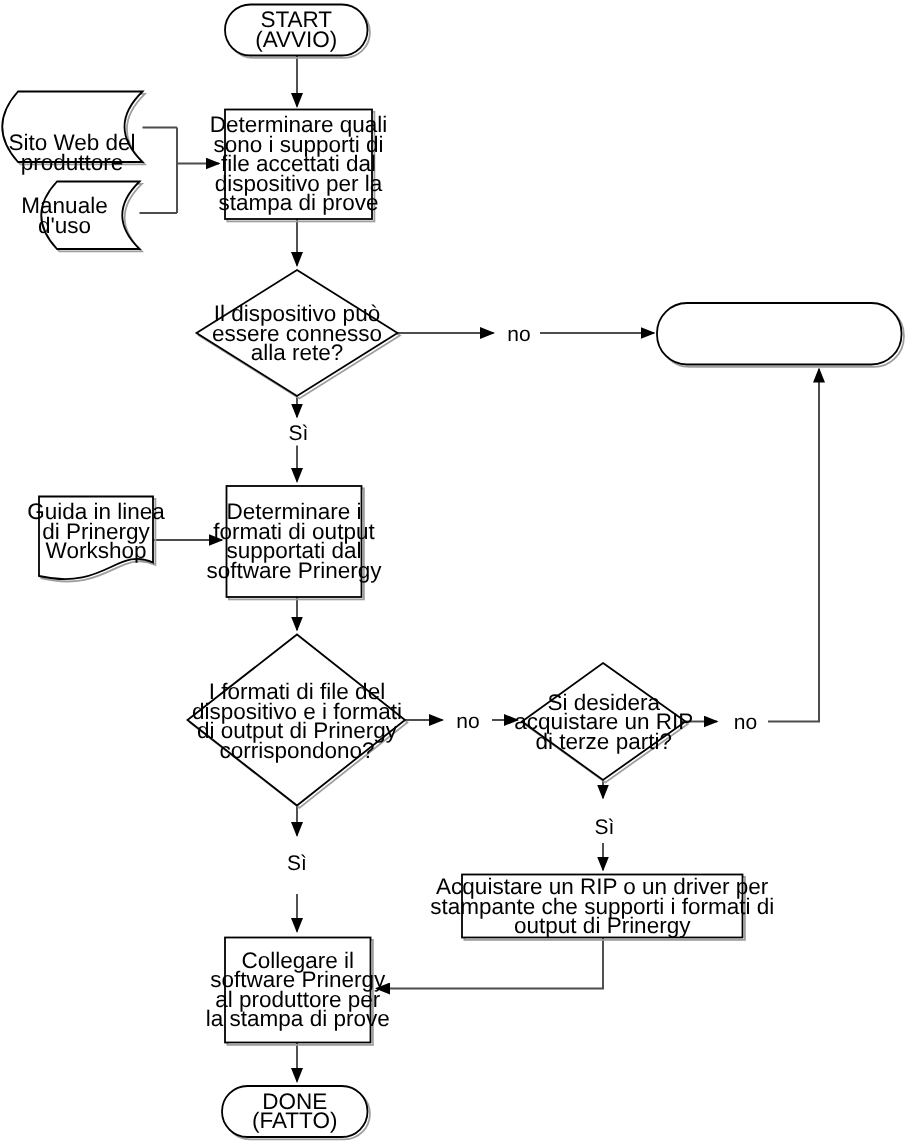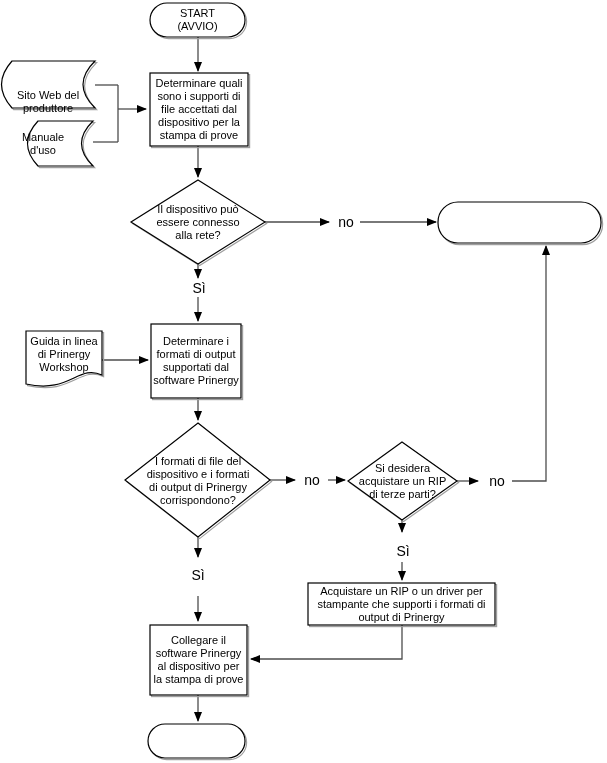--- a/index.html
+++ b/index.html
@@ -8,21 +8,21 @@
   }
   html,body{margin:0;padding:0;background:var(--background);}
   #canvas{position:relative;width:607px;height:763px;background:var(--background);
           font-family:"Liberation Sans",sans-serif;overflow:hidden;}
   #canvas svg{position:absolute;left:0;top:0;}
   .shape{fill:var(--shape_fill);stroke:var(--shape_stroke);stroke-width:1.2px;}
   .shadow{fill:none;stroke:var(--shadow);stroke-width:1.2px;}
   .edge{fill:none;stroke:var(--connector);stroke-width:1.3px;}
   .lbl{position:absolute;display:flex;align-items:center;justify-content:center;
        text-align:center;white-space:pre;color:var(--text);
-       font-size:11px;line-height:13px;font-family:"Liberation Sans",sans-serif;}
+       font-size:15px;line-height:13px;font-family:"Liberation Sans",sans-serif;}
   .elbl{position:absolute;display:flex;align-items:center;justify-content:center;
         text-align:center;white-space:pre;color:var(--text);
         font-size:14px;line-height:13px;font-family:"Liberation Sans",sans-serif;}
 </style>
 </head>
 <body>
 
 <div id="canvas">
 
   <svg width="607" height="763" viewBox="0 0 607 763">
@@ -150,22 +150,24 @@
 di output di Prinergy
 corrispondono?</div>
   <div class="lbl" style="left:345px;top:445px;width:115px;height:72px;">Si desidera
 acquistare un RIP
 di terze parti?</div>
   <div class="lbl" style="left:310px;top:583px;width:183px;height:42px;">Acquistare un RIP o un driver per
 stampante che supporti i formati di
 output di Prinergy</div>
   <div class="lbl" style="left:150px;top:625px;width:97px;height:70px;">Collegare il
 software Prinergy
-al dispositivo per
+al produttore per
 la stampa di prove</div>
+  <div class="lbl" style="left:148px;top:724px;width:97px;height:34px;">DONE
+(FATTO)</div>
 
   <div class="elbl" style="left:331px;top:215px;width:30px;height:14px;">no</div>
   <div class="elbl" style="left:184px;top:281px;width:30px;height:14px;">Sì</div>
   <div class="elbl" style="left:297px;top:473px;width:30px;height:14px;">no</div>
   <div class="elbl" style="left:183px;top:568px;width:30px;height:14px;">Sì</div>
   <div class="elbl" style="left:482px;top:474px;width:30px;height:14px;">no</div>
   <div class="elbl" style="left:388px;top:544px;width:30px;height:14px;">Sì</div>
 
 </div>
 

